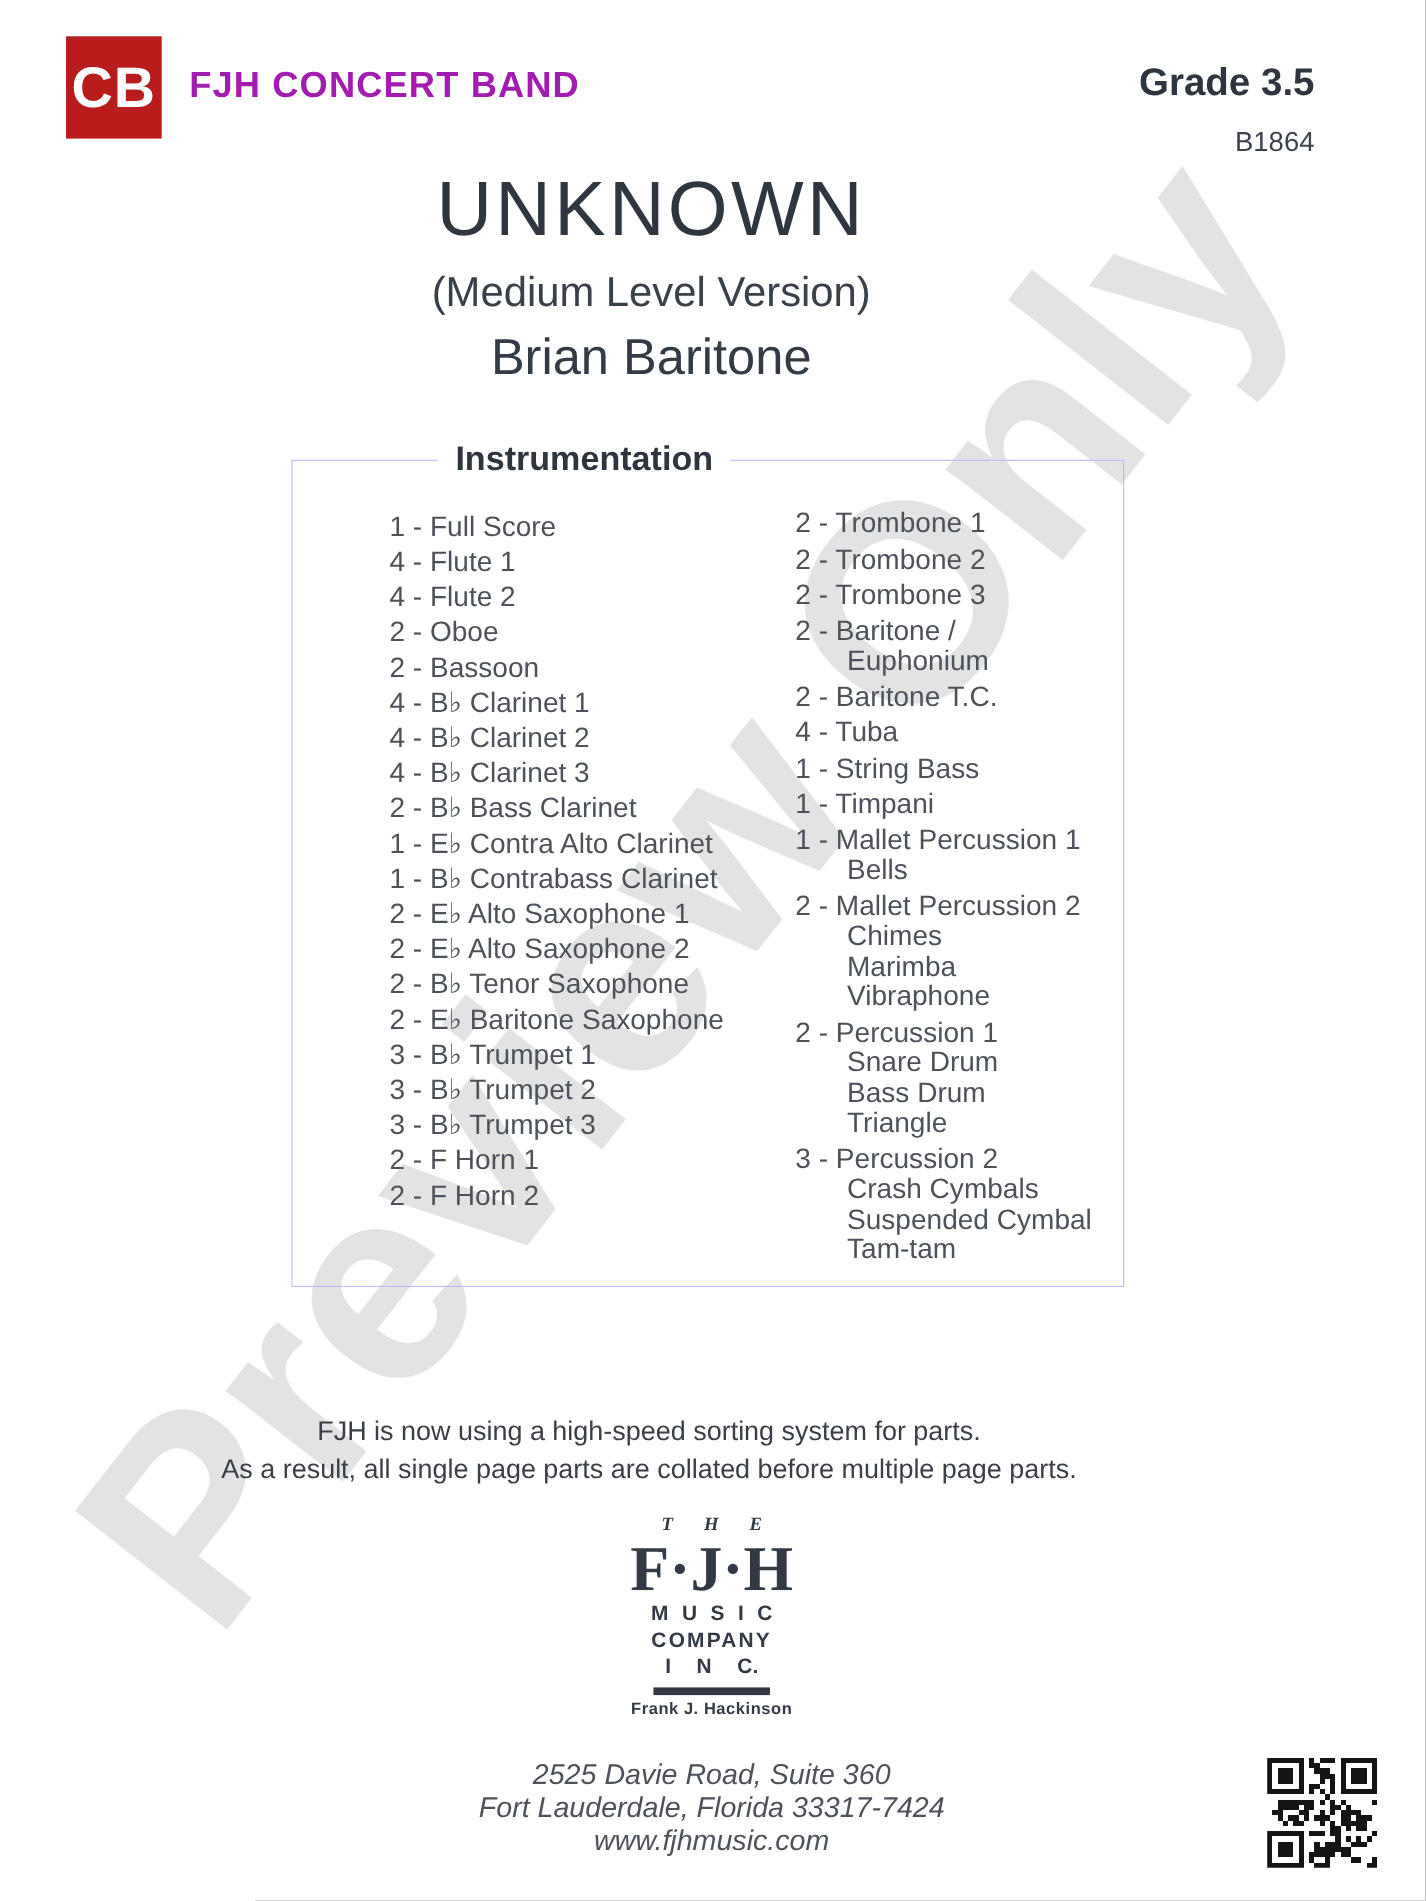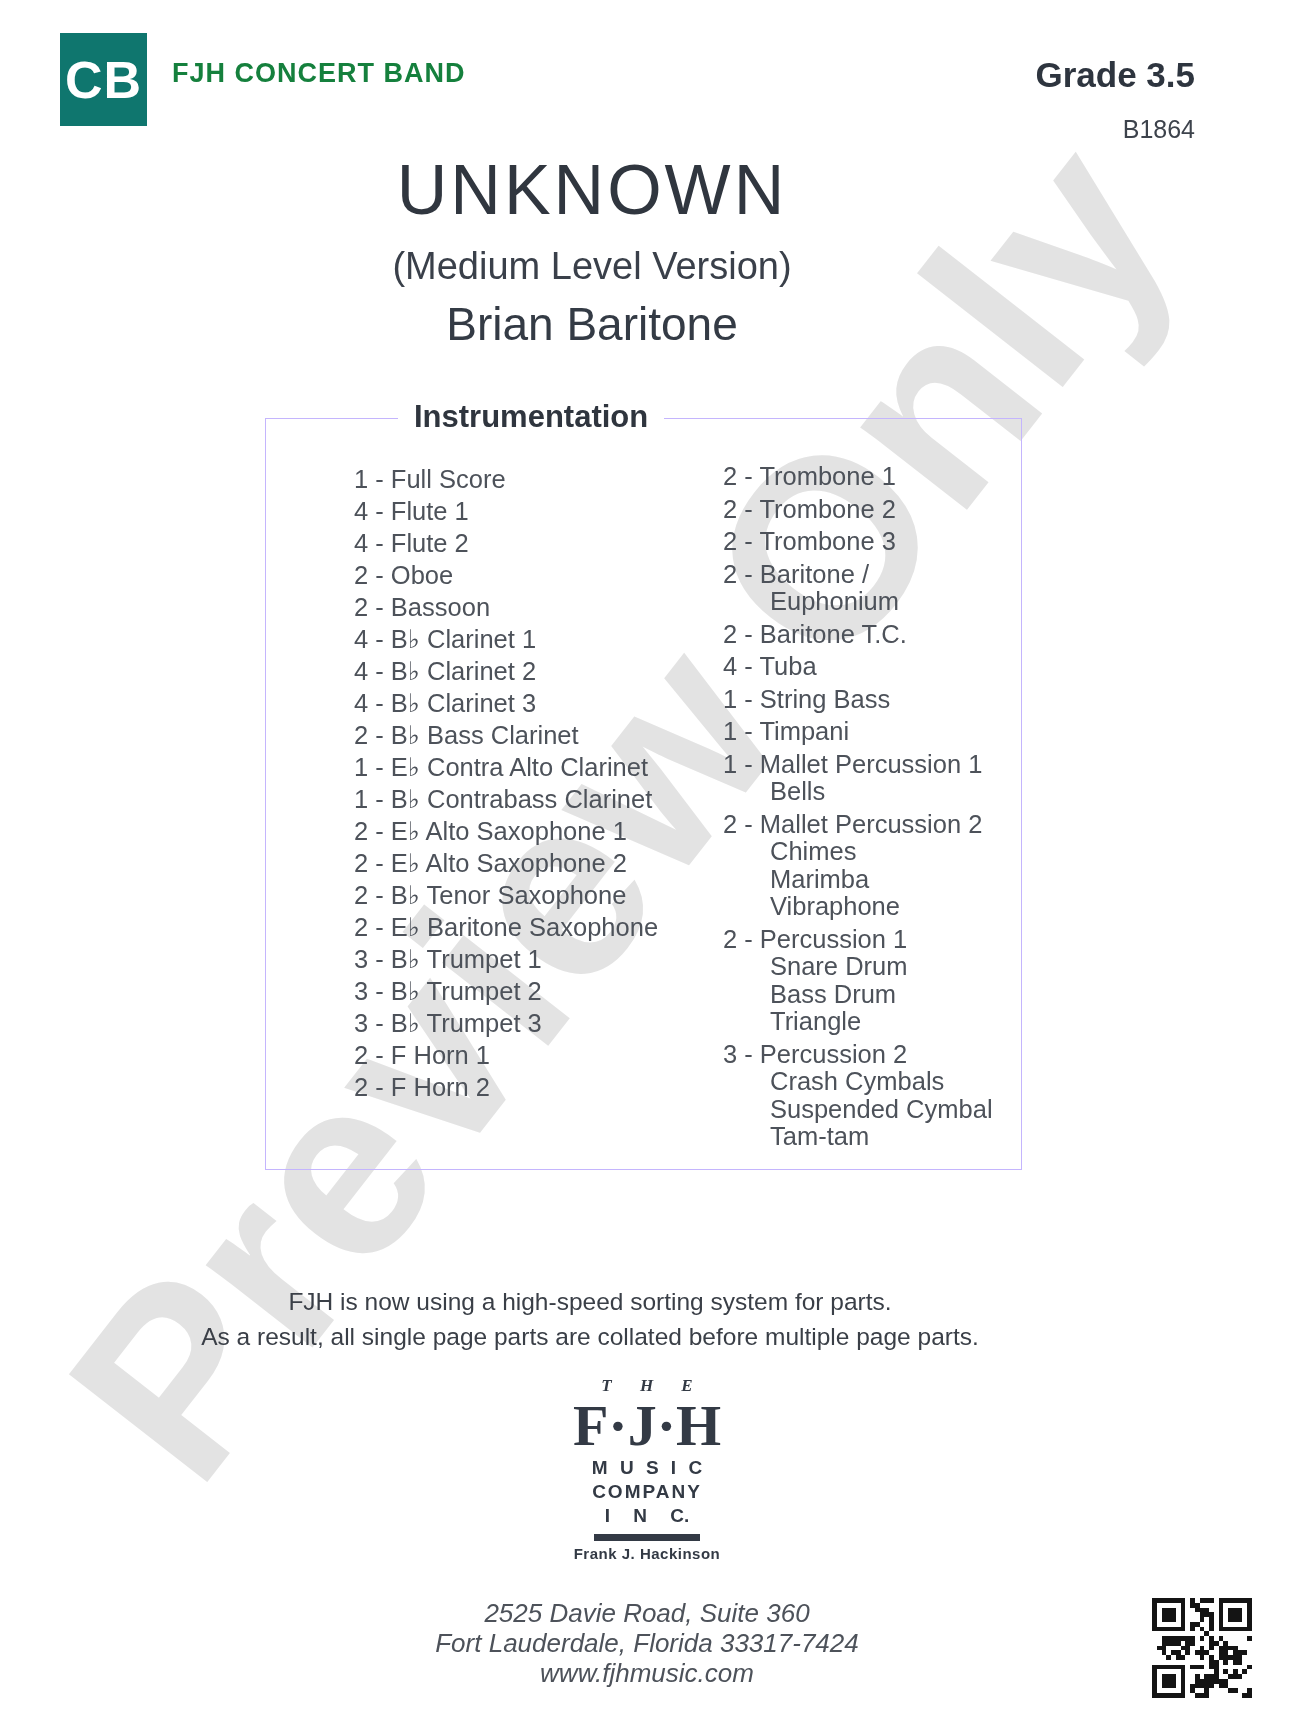--- a/index.html
+++ b/index.html
@@ -8,25 +8,25 @@
 
   
   .watermark{position:absolute;left:620px;top:810px;
     transform:translate(-50%,-50%) rotate(-52deg);
     font-size:255px;font-weight:bold;color:#e3e3e3;white-space:nowrap;
     z-index:0;user-select:none;}
 
   .layer{position:absolute;inset:0;z-index:1;}
 
   
-  .cb-badge{position:absolute;left:60px;top:33px;width:87px;height:93px;background:#0f766e;
+  .cb-badge{position:absolute;left:60px;top:33px;width:87px;height:93px;background:#b91c1c;
     display:flex;align-items:center;justify-content:center;}
   .cb-badge span{color:#ffffff;font-size:52px;font-weight:bold;letter-spacing:1px;}
-  .series-name{position:absolute;left:172px;top:58px;font-size:27px;font-weight:bold;
-    color:#15803d;letter-spacing:1px;}
+  .series-name{position:absolute;left:172px;top:58px;font-size:33px;font-weight:bold;
+    color:#a21caf;letter-spacing:1px;}
   .grade-block{position:absolute;right:101px;top:55px;text-align:right;color:#2e353f;}
   .grade{font-size:35px;font-weight:bold;}
   .catalog{font-size:25px;margin-top:20px;color:#3d434c;}
 
   
   .title-block{position:absolute;left:0;top:0;width:1184px;text-align:center;color:#30363f;}
   .title{position:absolute;left:0;width:100%;top:150px;font-size:70px;font-weight:normal;letter-spacing:3px;}
   .subtitle{position:absolute;left:0;width:100%;top:245px;font-size:38px;font-weight:300;color:#3a404a;}
   .composer{position:absolute;left:0;width:100%;top:297px;font-size:46px;font-weight:400;color:#343b45;}
 

